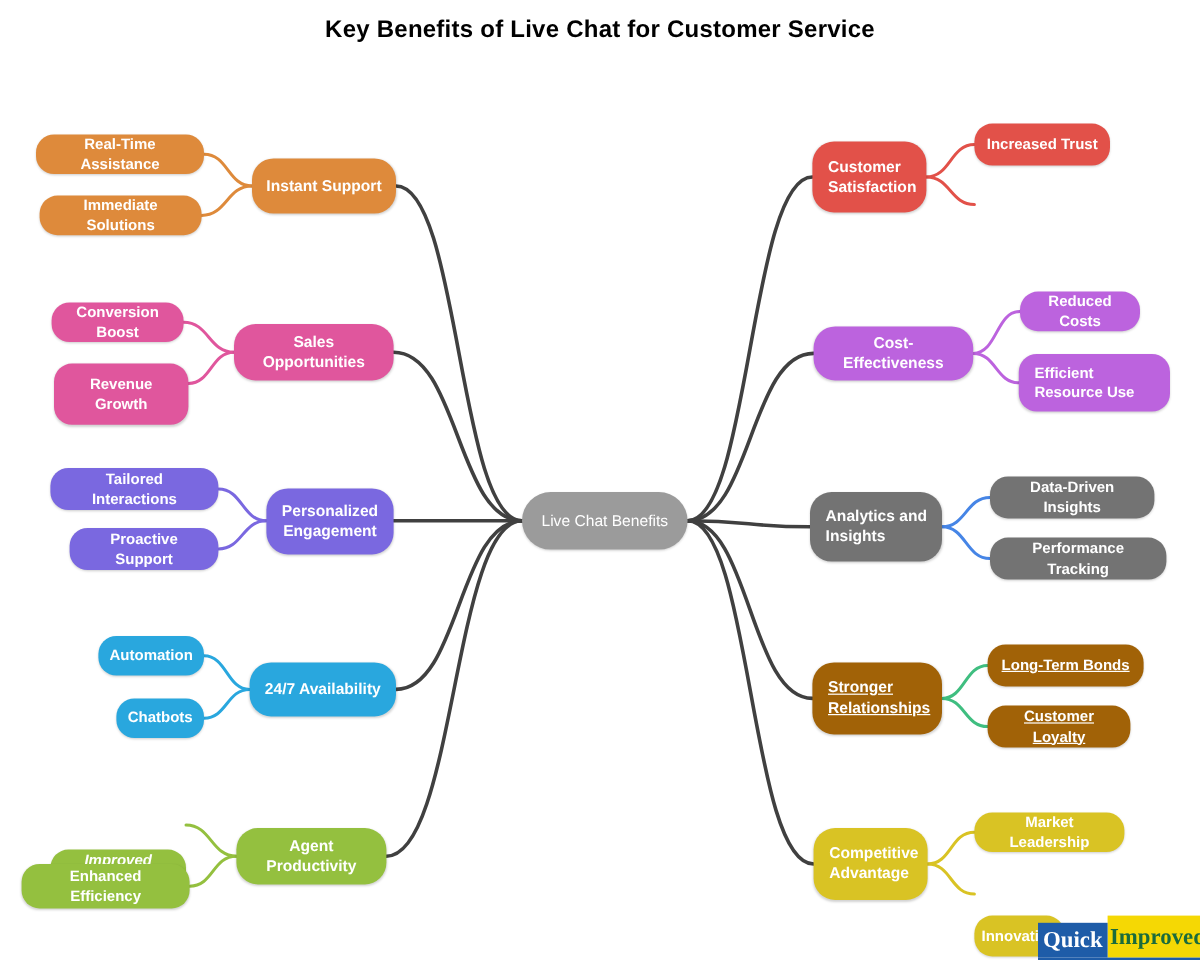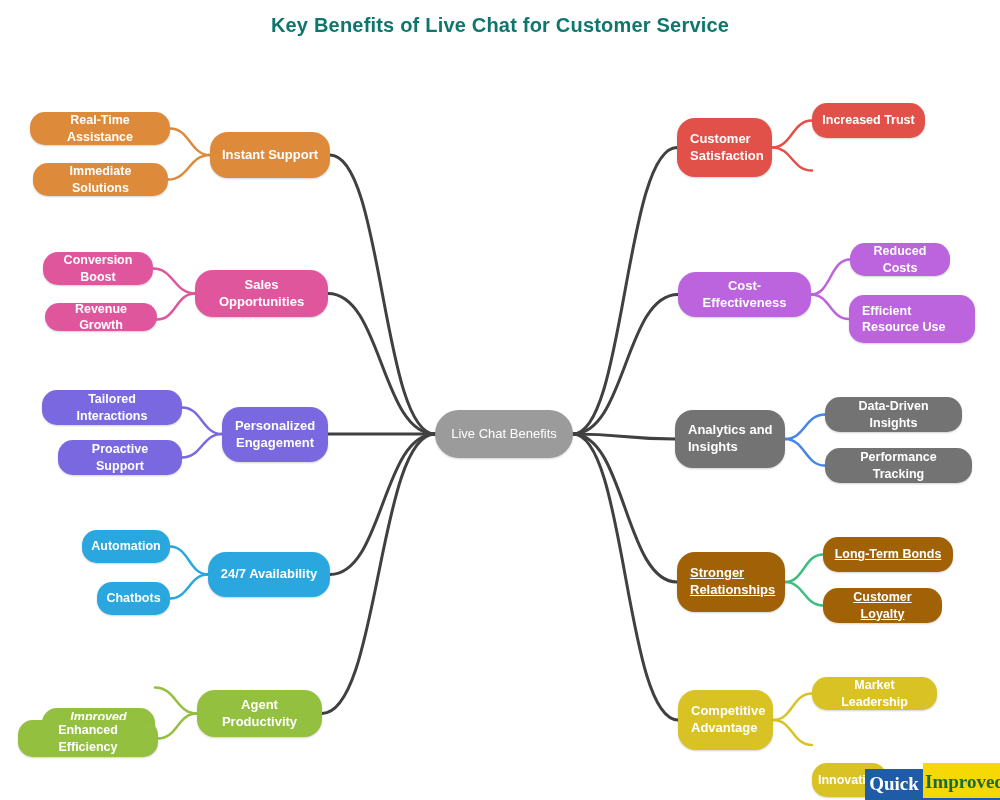--- a/index.html
+++ b/index.html
@@ -1,19 +1,19 @@
 <!DOCTYPE html>
 <html><head>
 <meta charset="utf-8">
 <style>
   html,body{margin:0;padding:0;background:#fff;}
   .canvas{position:relative;width:1000px;height:800px;background:#ffffff;overflow:hidden;
           font-family:"Liberation Sans",sans-serif;}
   .title{position:absolute;left:0;top:14px;width:100%;text-align:center;
-         font-size:20px;font-weight:700;color:#0f766e;letter-spacing:.2px;}
+         font-size:20px;font-weight:700;color:#000000;letter-spacing:.2px;}
   svg.edges{position:absolute;left:0;top:0;}
   svg.edges path{fill:none;stroke-linecap:round;}
   .e-main{stroke:#404040;stroke-width:3;}
   .e-orange{stroke:#de8a3b;stroke-width:2.5;}
   .e-pink{stroke:#e0569d;stroke-width:2.5;}
   .e-violet{stroke:#7a68e0;stroke-width:2.5;}
   .e-cyan{stroke:#29a7de;stroke-width:2.5;}
   .e-olive{stroke:#94c03f;stroke-width:2.5;}
   .e-red{stroke:#e25149;stroke-width:2.5;}
   .e-magenta{stroke:#bc63de;stroke-width:2.5;}
@@ -86,21 +86,21 @@
     <path class="e-yellow" d="M773,720 C793,720 792,745 812,745"></path>
   </svg>
 
   <div class="node center-node c-gray" style="left:435px;top:410px;width:138px;height:48px;">Live Chat Benefits</div>
 
   <div class="node c-orange" style="left:30px;top:112px;width:140px;height:33px;">Real-Time Assistance</div>
   <div class="node c-orange" style="left:33px;top:163px;width:135px;height:33px;">Immediate Solutions</div>
   <div class="node parent c-orange" style="left:210px;top:132px;width:120px;height:46px;">Instant Support</div>
 
   <div class="node c-pink" style="left:43px;top:252px;width:110px;height:33px;">Conversion Boost</div>
-  <div class="node c-pink" style="left:45px;top:303px;width:112px;height:28px;">Revenue Growth</div>
+  <div class="node c-pink" style="left:45px;top:303px;width:112px;height:51px;">Revenue Growth</div>
   <div class="node parent c-pink" style="left:195px;top:270px;width:133px;height:47px;">Sales Opportunities</div>
 
   <div class="node c-violet" style="left:42px;top:390px;width:140px;height:35px;">Tailored Interactions</div>
   <div class="node c-violet" style="left:58px;top:440px;width:124px;height:35px;">Proactive Support</div>
   <div class="node parent c-violet" style="left:222px;top:407px;width:106px;height:55px;">Personalized Engagement</div>
 
   <div class="node c-cyan" style="left:82px;top:530px;width:88px;height:33px;">Automation</div>
   <div class="node c-cyan" style="left:97px;top:582px;width:73px;height:33px;">Chatbots</div>
   <div class="node parent c-cyan" style="left:208px;top:552px;width:122px;height:45px;">24/7 Availability</div>
 

